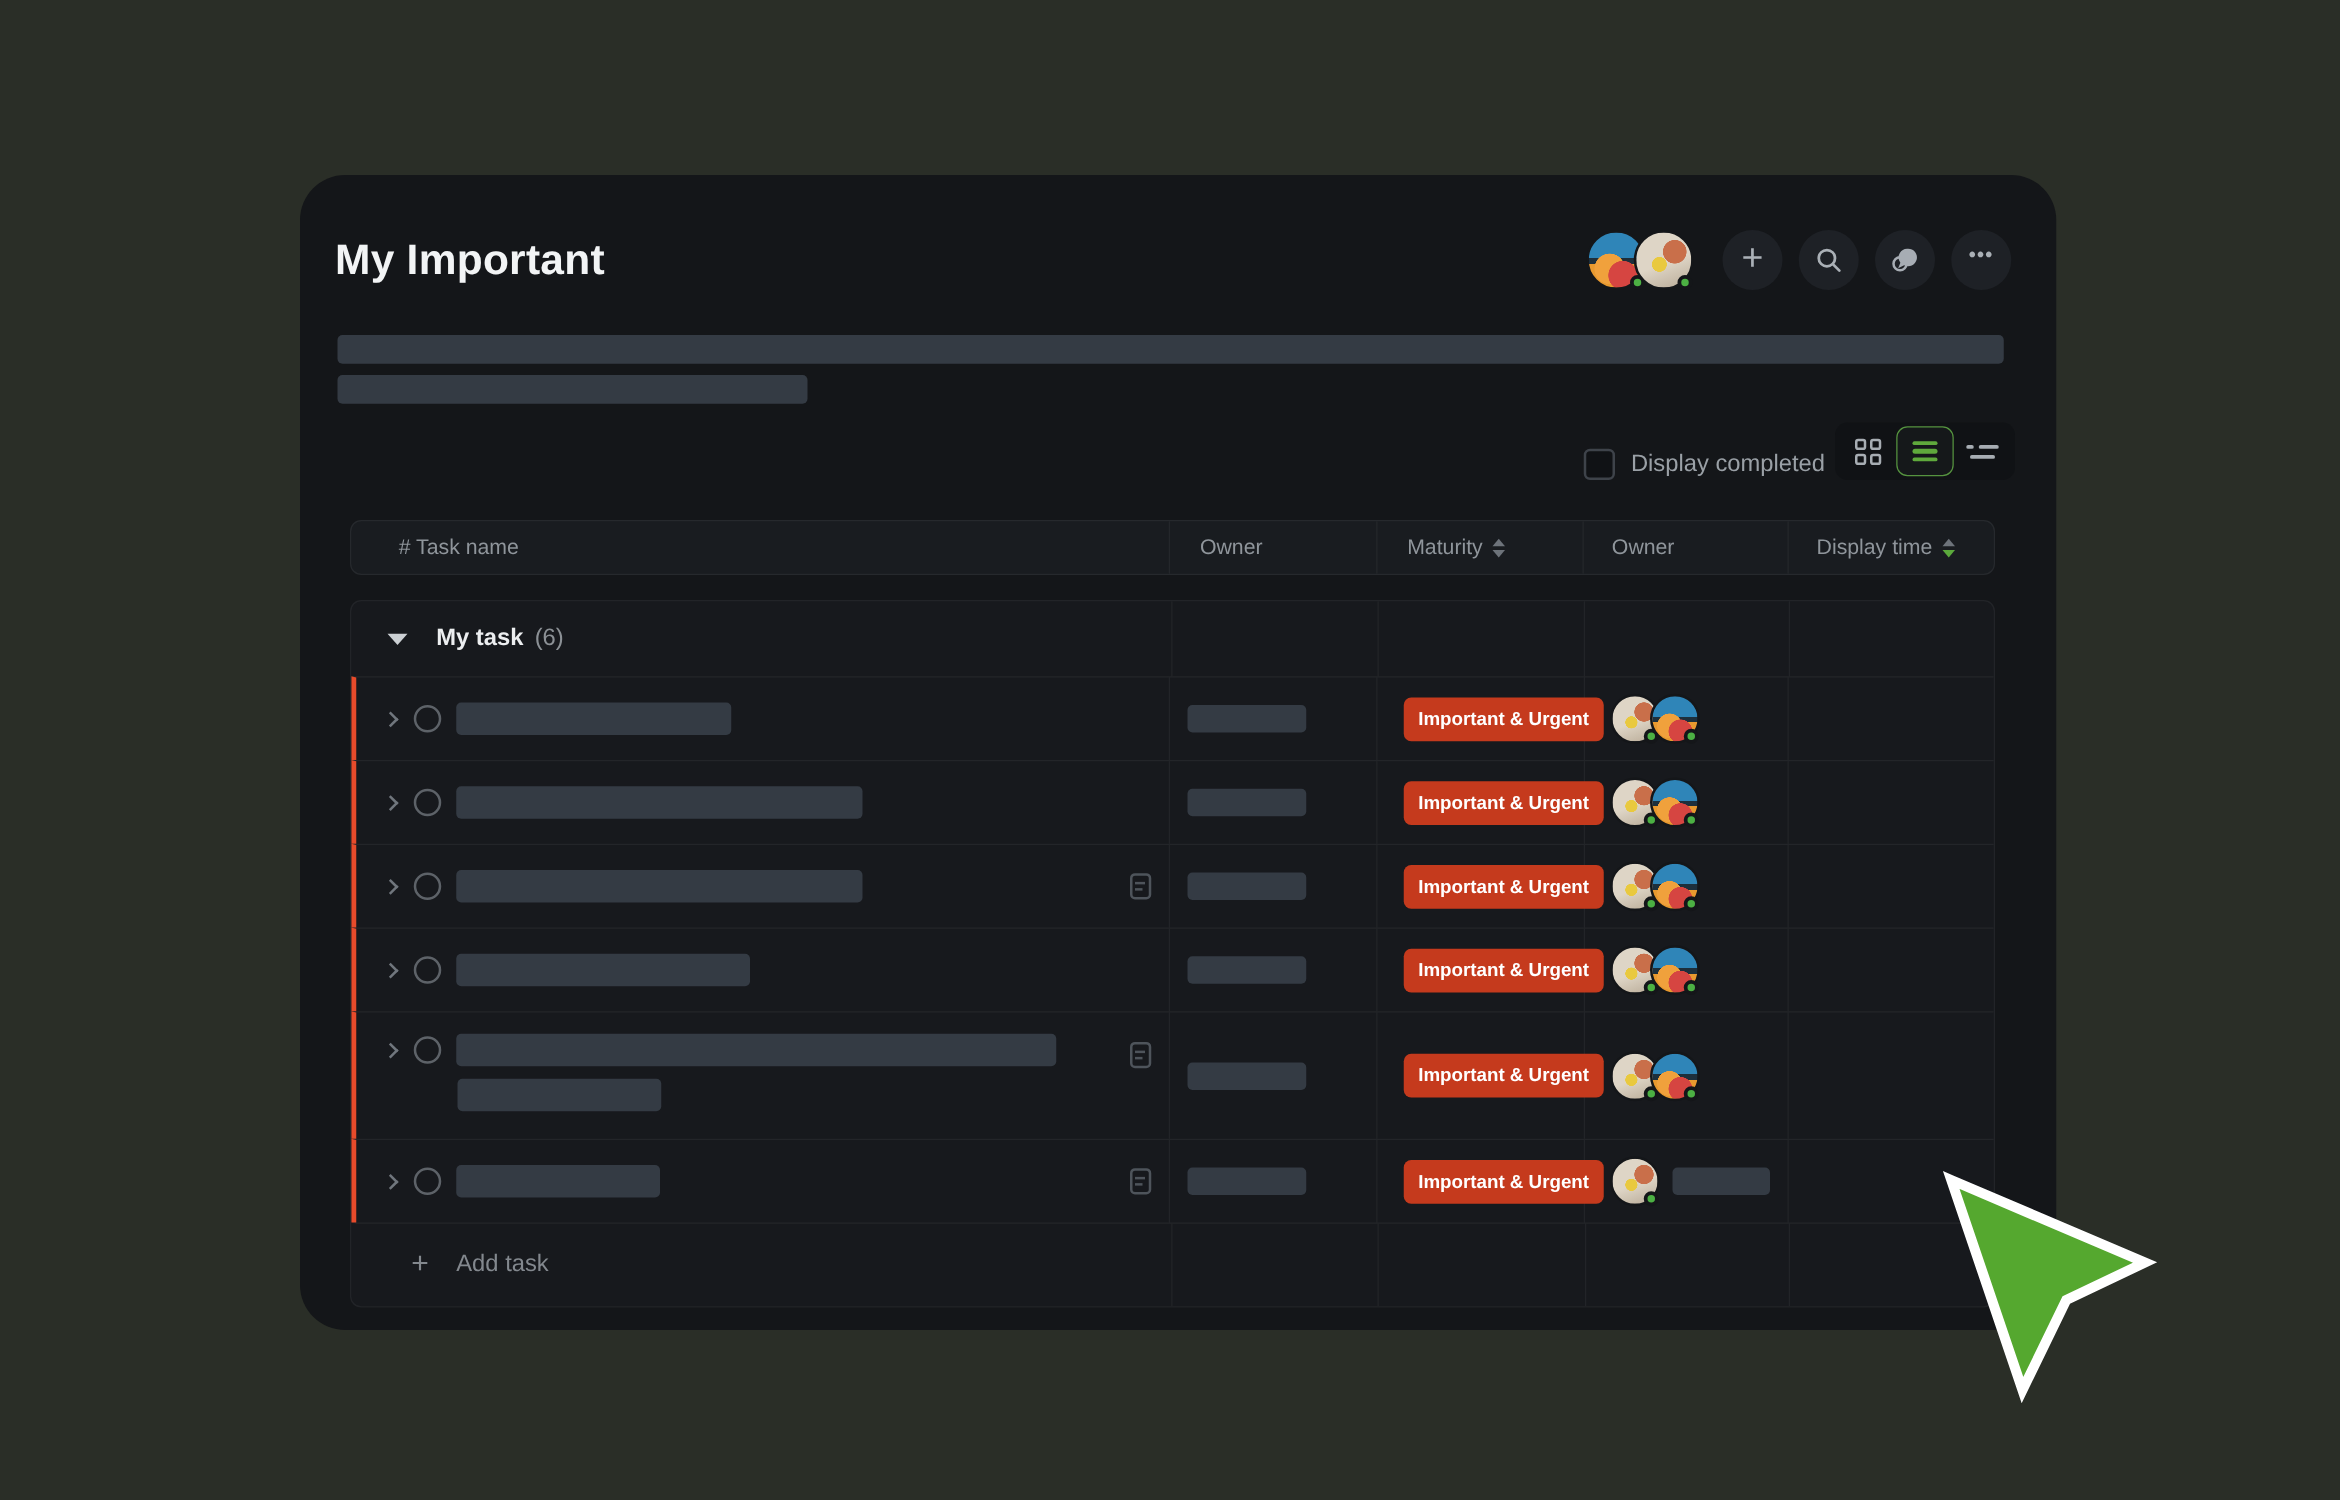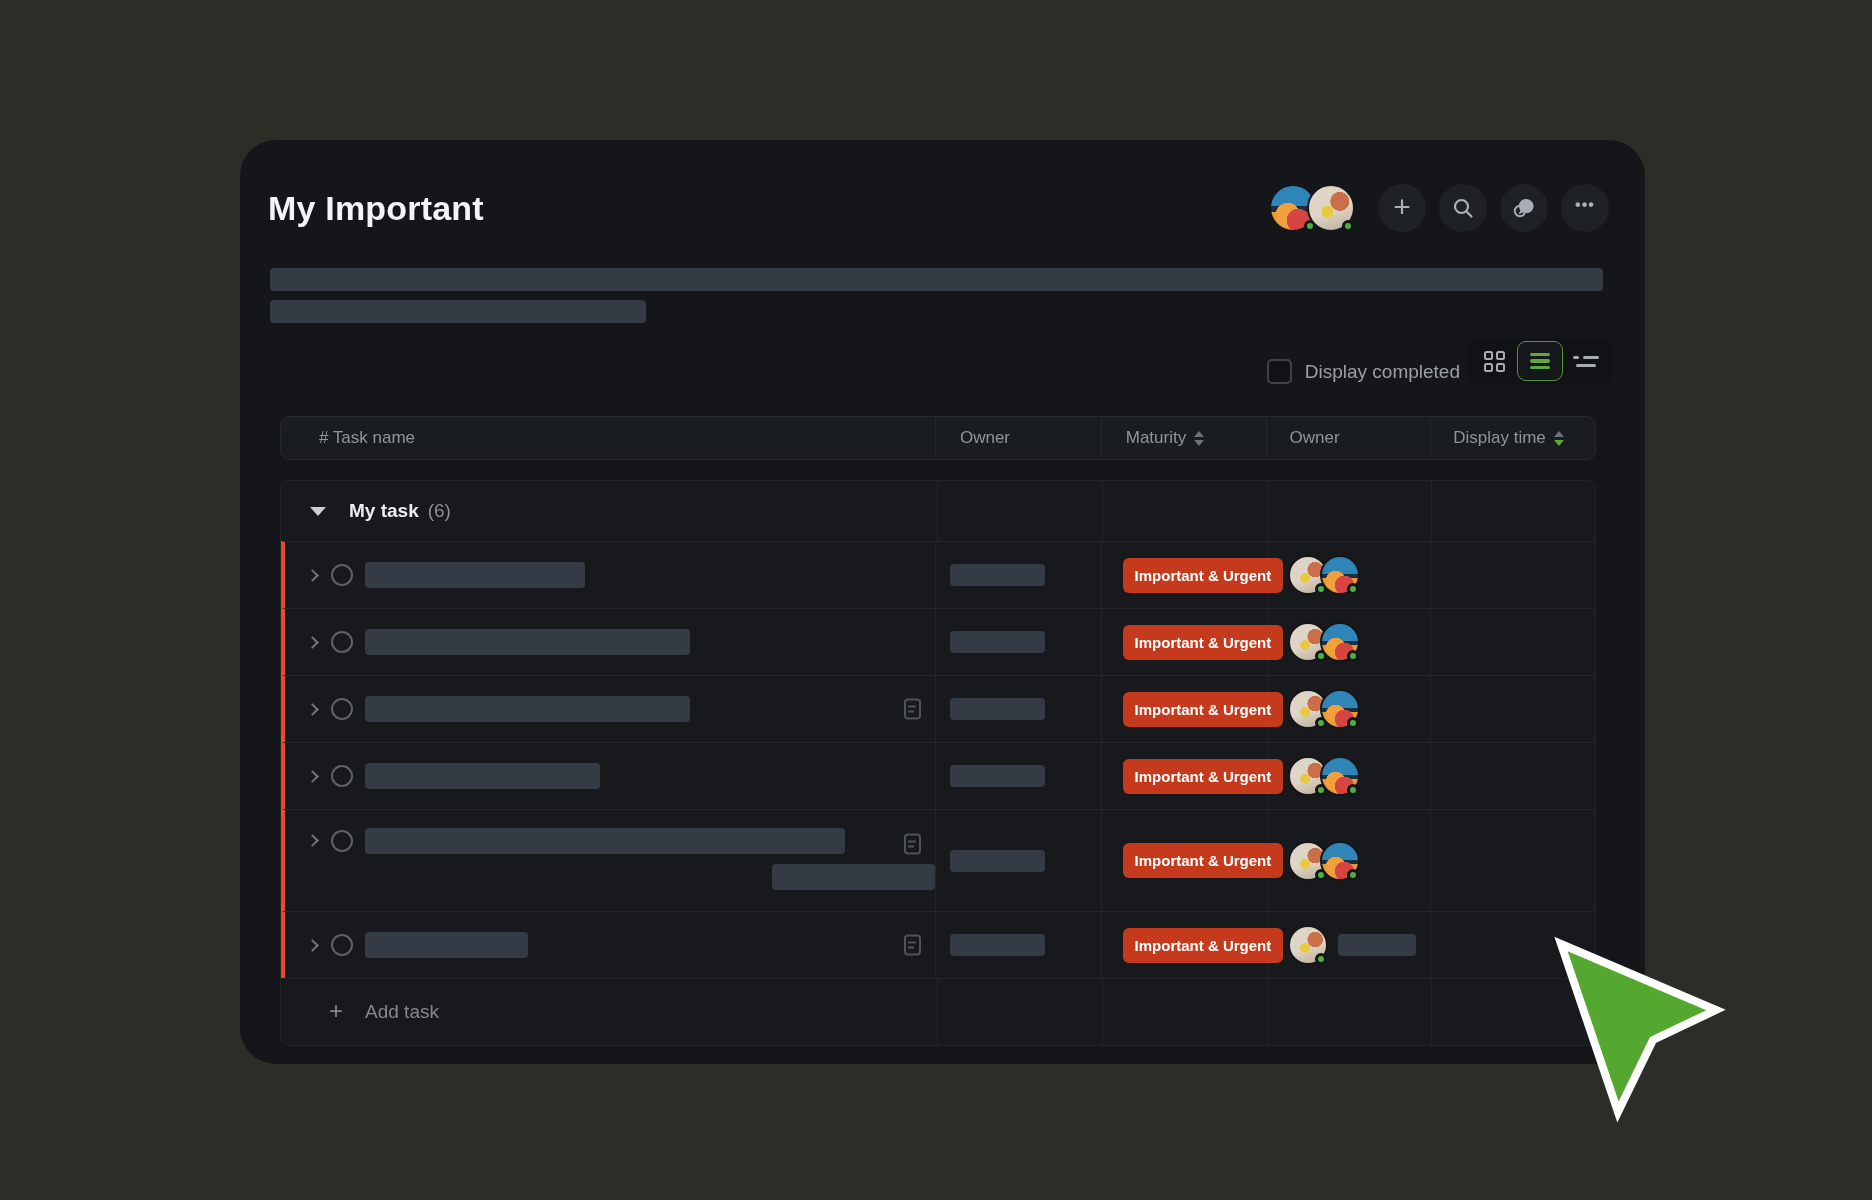--- a/index.html
+++ b/index.html
@@ -104,21 +104,21 @@
     margin-top:20px; background:#17191d; border:1px solid rgba(255,255,255,0.05);
     border-radius:9px; overflow:hidden;
   }
   .trow { display:flex; border-top:1px solid rgba(255,255,255,0.055); border-left:4px solid transparent; }
   .trow:first-child { border-top:none; }
   .trow.task { border-left-color:#e84b2b; height:67px; }
   .trow.task .col-name { width:652px; }
   .trow.group-row { height:60px; }
   .trow.tall { height:102px; }
   .trow.add-row { height:67px; }
-  .td { display:flex; align-items:center; position:relative;text-align:right; }
+  .td { display:flex; align-items:center; position:relative; }
 
   .group-cell { padding-left:25px; display:flex; align-items:center; gap:23px; }
   .tri-expand { width:0; height:0; border-left:8px solid transparent; border-right:8px solid transparent; border-top:9px solid #ccd0d4; }
   .group-label { color:#eceef0; font-size:19px; font-weight:700; }
   .group-count { color:#8b9095; font-size:19px; margin-left:-14px; }
 
   .name-inner { display:flex; align-items:center; padding-left:23px; gap:12px; }
   .chev {
     width:9px; height:9px; border-style:solid; border-color:#70767d;
     border-width:2px 2px 0 0; transform:rotate(45deg); margin-right:2px;

